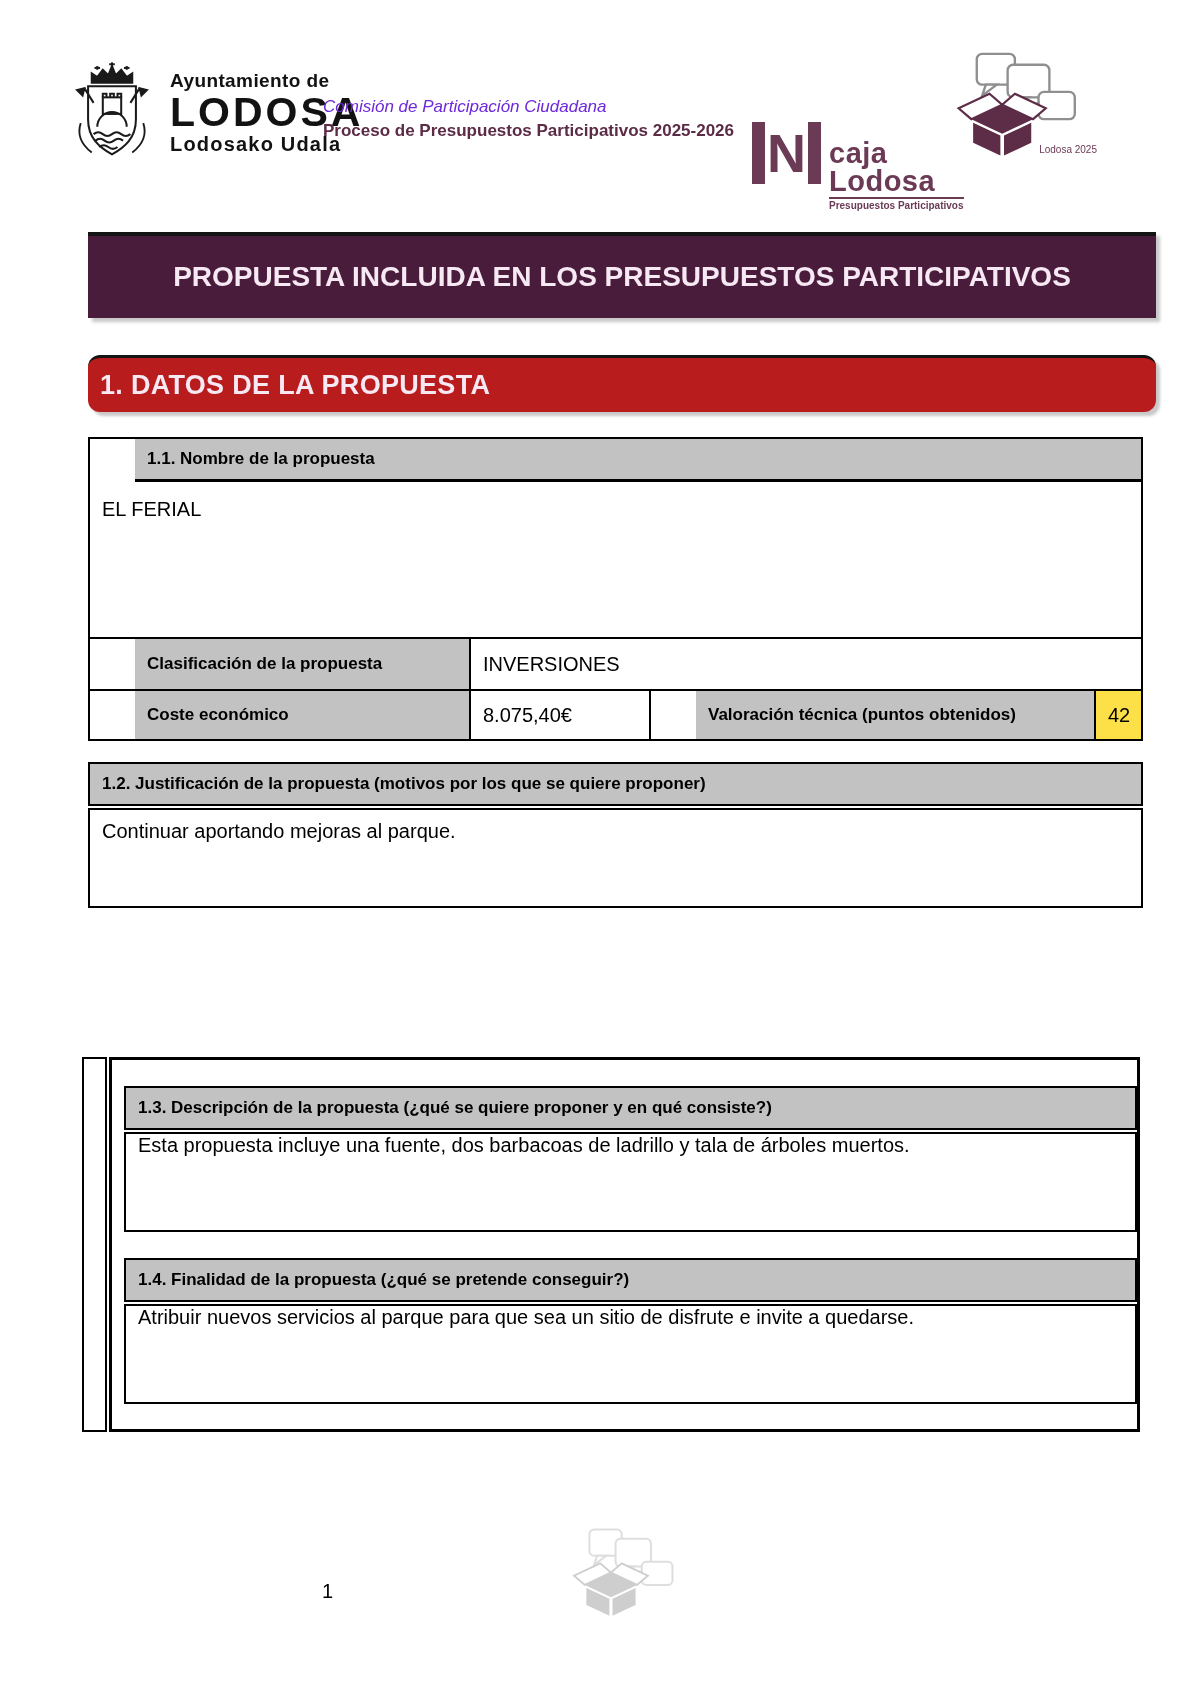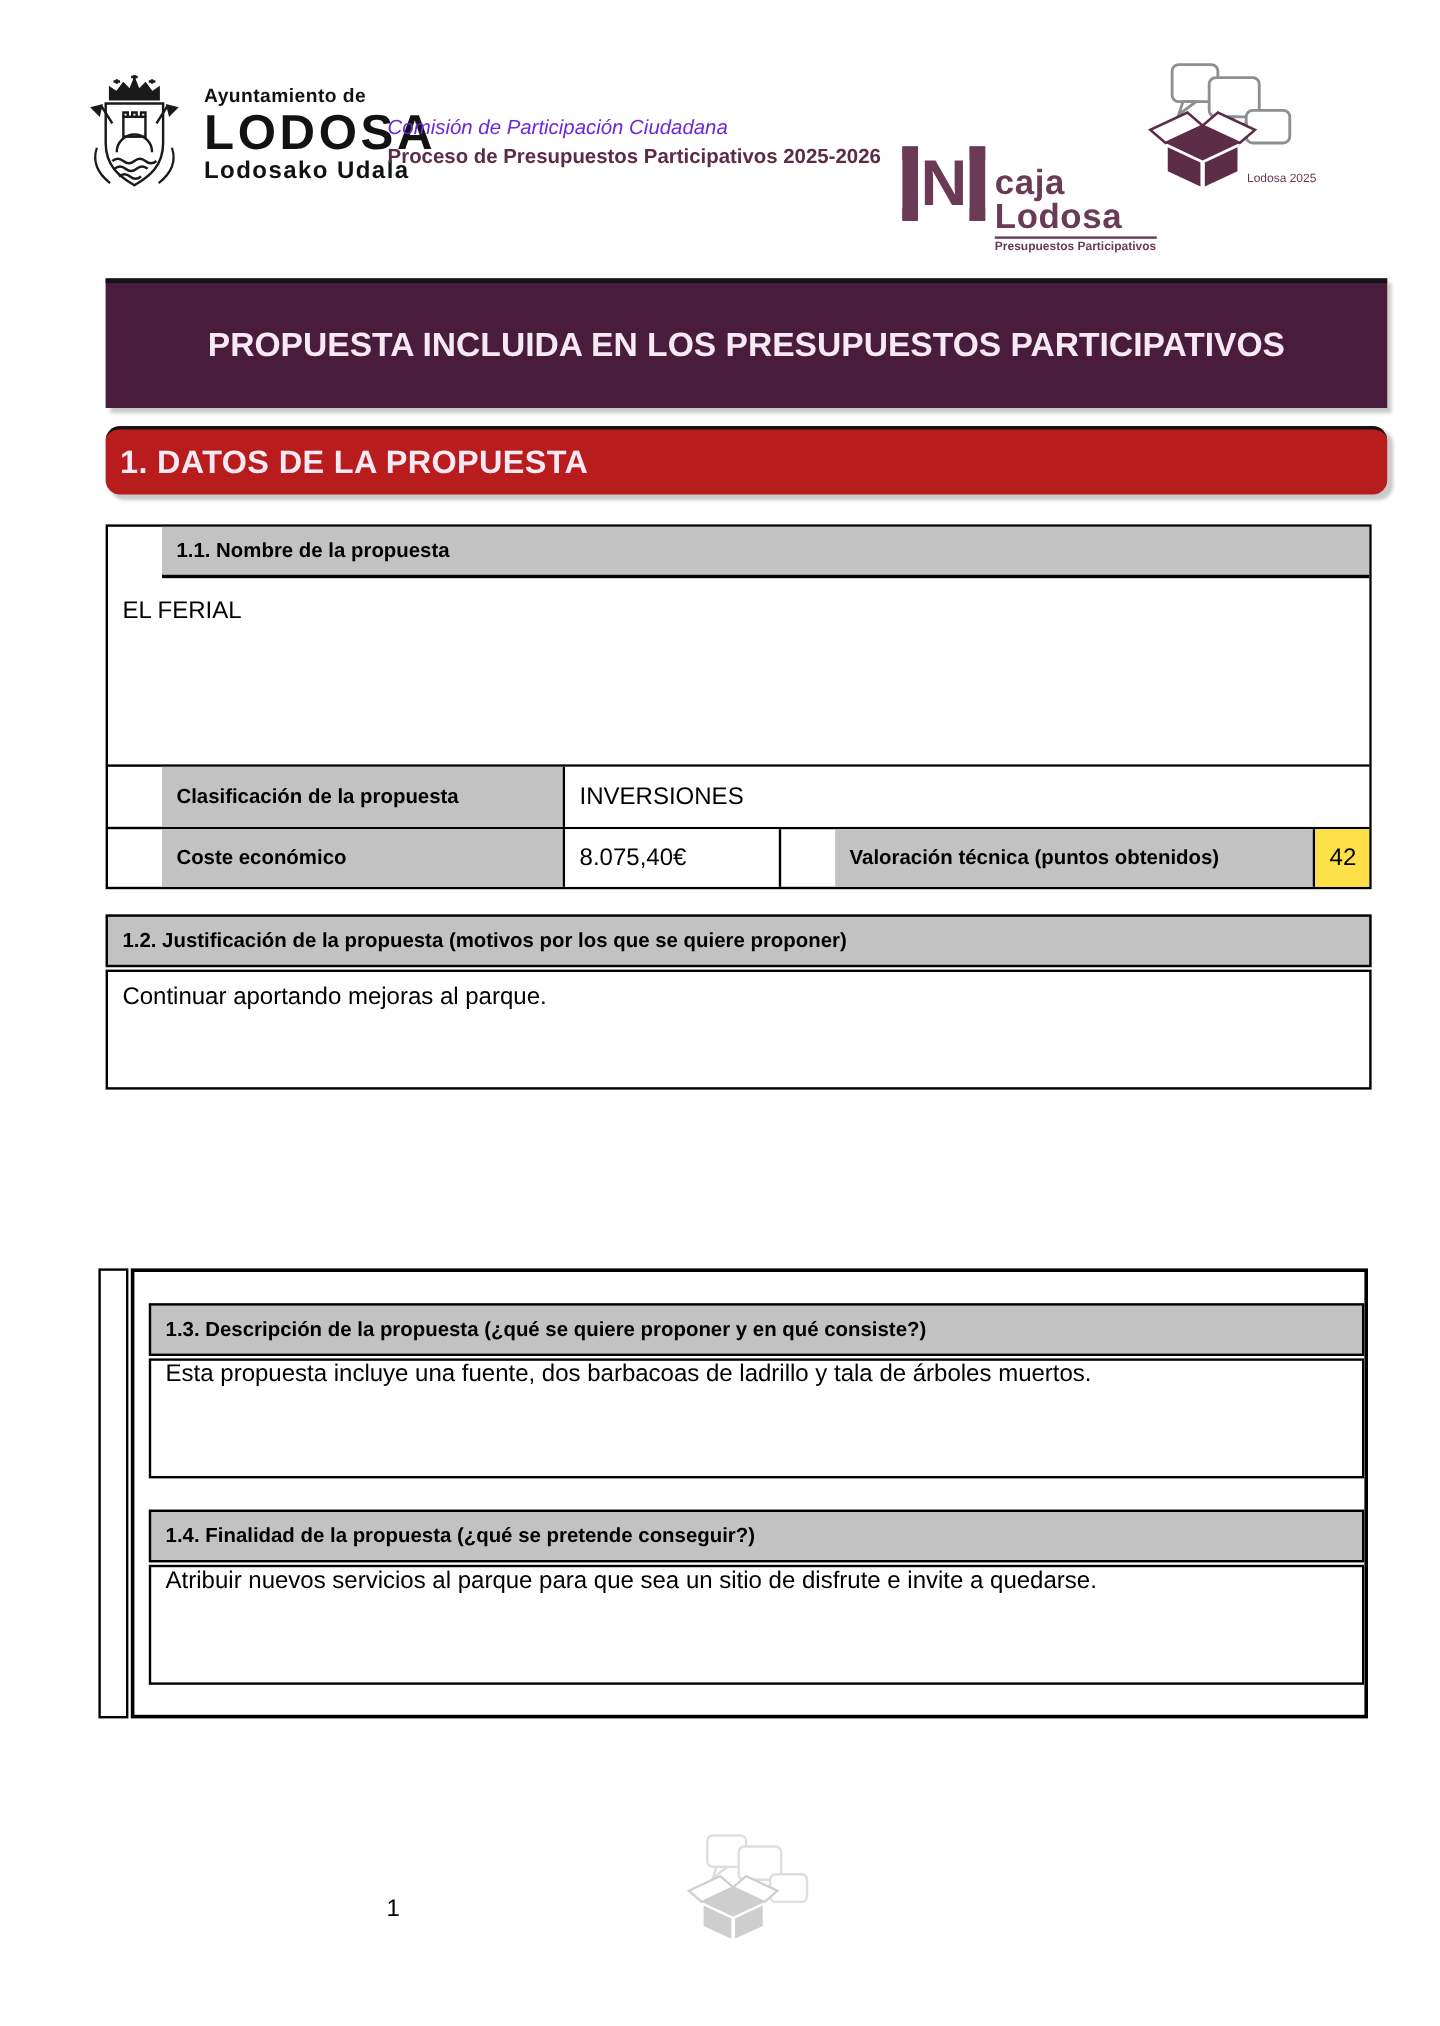--- a/index.html
+++ b/index.html
@@ -3,42 +3,42 @@
 <meta charset="utf-8">
 <style>
   html,body{margin:0;padding:0;background:#ffffff;}
   .page{position:relative;width:1200px;height:1688px;background:#fff;
         font-family:"Liberation Sans",sans-serif;color:#000;overflow:hidden;}
 
   
   .hdr-left{position:absolute;left:66px;top:62px;display:flex;align-items:center;gap:12px;}
   .crest{width:92px;height:102px;}
   .hdr-left-text{display:flex;flex-direction:column;color:#121212;}
-  .hl1{font-size:16px;font-weight:bold;letter-spacing:.4px;}
+  .hl1{font-size:19px;font-weight:bold;letter-spacing:.4px;}
   .hl2{font-size:41px;font-weight:bold;letter-spacing:3px;line-height:1.0;}
   .hl3{font-size:20px;font-weight:bold;letter-spacing:1.2px;}
 
   .hdr-center{position:absolute;left:323px;top:97px;width:430px;}
   .hc1{font-style:italic;color:#6d28d9;font-size:17px;}
   .hc2{font-weight:bold;color:#5c2b45;font-size:17px;margin-top:4px;}
 
   .hdr-right{position:absolute;left:752px;top:52px;width:345px;height:120px;}
   .cajalogo{position:absolute;left:0;top:42px;display:flex;align-items:center;}
   .bracket{width:10px;height:62px;box-sizing:border-box;}
   .bracket-l{border-left:13px solid #6b3a55;border-top:11px solid #6b3a55;border-bottom:11px solid #6b3a55;}
   .bracket-r{border-right:13px solid #6b3a55;border-top:11px solid #6b3a55;border-bottom:11px solid #6b3a55;}
   .bracketN{font-size:54px;font-weight:900;color:#6b3a55;line-height:1;margin:0 2px;}
   .caja-text{margin-left:8px;color:#6b3a55;margin-top:46px;}
   .caja-w1,.caja-w2{font-size:29px;font-weight:900;line-height:.95;letter-spacing:.5px;}
   .caja-sub{font-size:10px;font-weight:bold;border-top:2px solid #6b3a55;margin-top:2px;padding-top:1px;}
   .logo-icon{position:absolute;left:172px;top:0;width:160px;height:118px;}
   .logo-tag{position:absolute;right:0px;top:92px;font-size:10px;color:#6b3a55;}
 
   
-  .banner{position:absolute;left:88px;top:232px;width:1068px;height:108px;background:#4a1c3c;
+  .banner{position:absolute;left:88px;top:232px;width:1068px;height:86px;background:#4a1c3c;
           border-top:4px solid #141414;box-sizing:border-box;box-shadow:4px 4px 3px #c9c9c9;
           display:flex;align-items:center;justify-content:center;}
   .banner-text{color:#f7e9f3;font-weight:bold;font-size:28px;line-height:1.3;text-align:center;padding:0 80px;}
   .section-banner{position:absolute;left:88px;top:355px;width:1068px;height:57px;background:#b91c1c;
           border-top:3px solid #141414;box-sizing:border-box;box-shadow:4px 4px 3px #c9c9c9;
           display:flex;align-items:center;border-radius:12px;}
   .section-banner-text{color:#f7e9f3;font-weight:bold;font-size:27px;padding-left:12px;letter-spacing:.3px;}
 
   
   .gray{background:#c2c2c2;margin-left:45px;}

